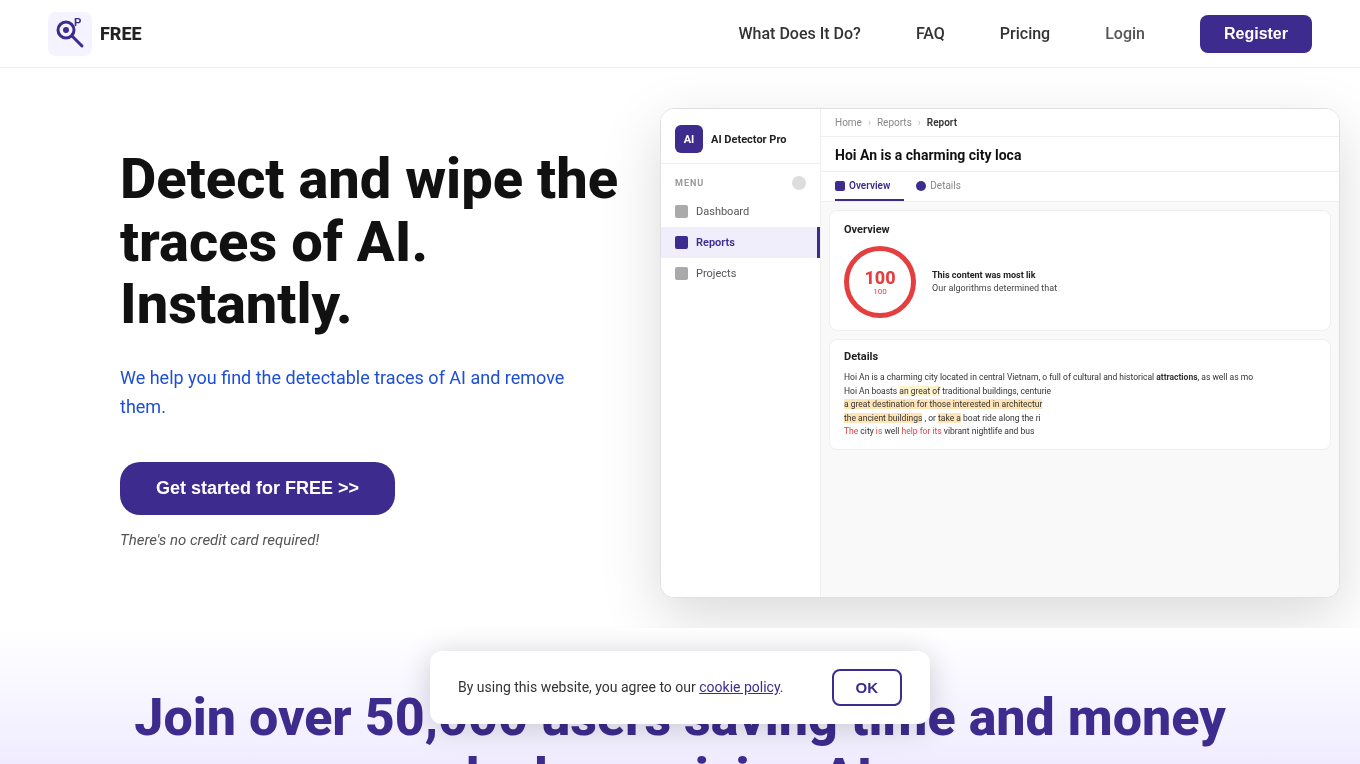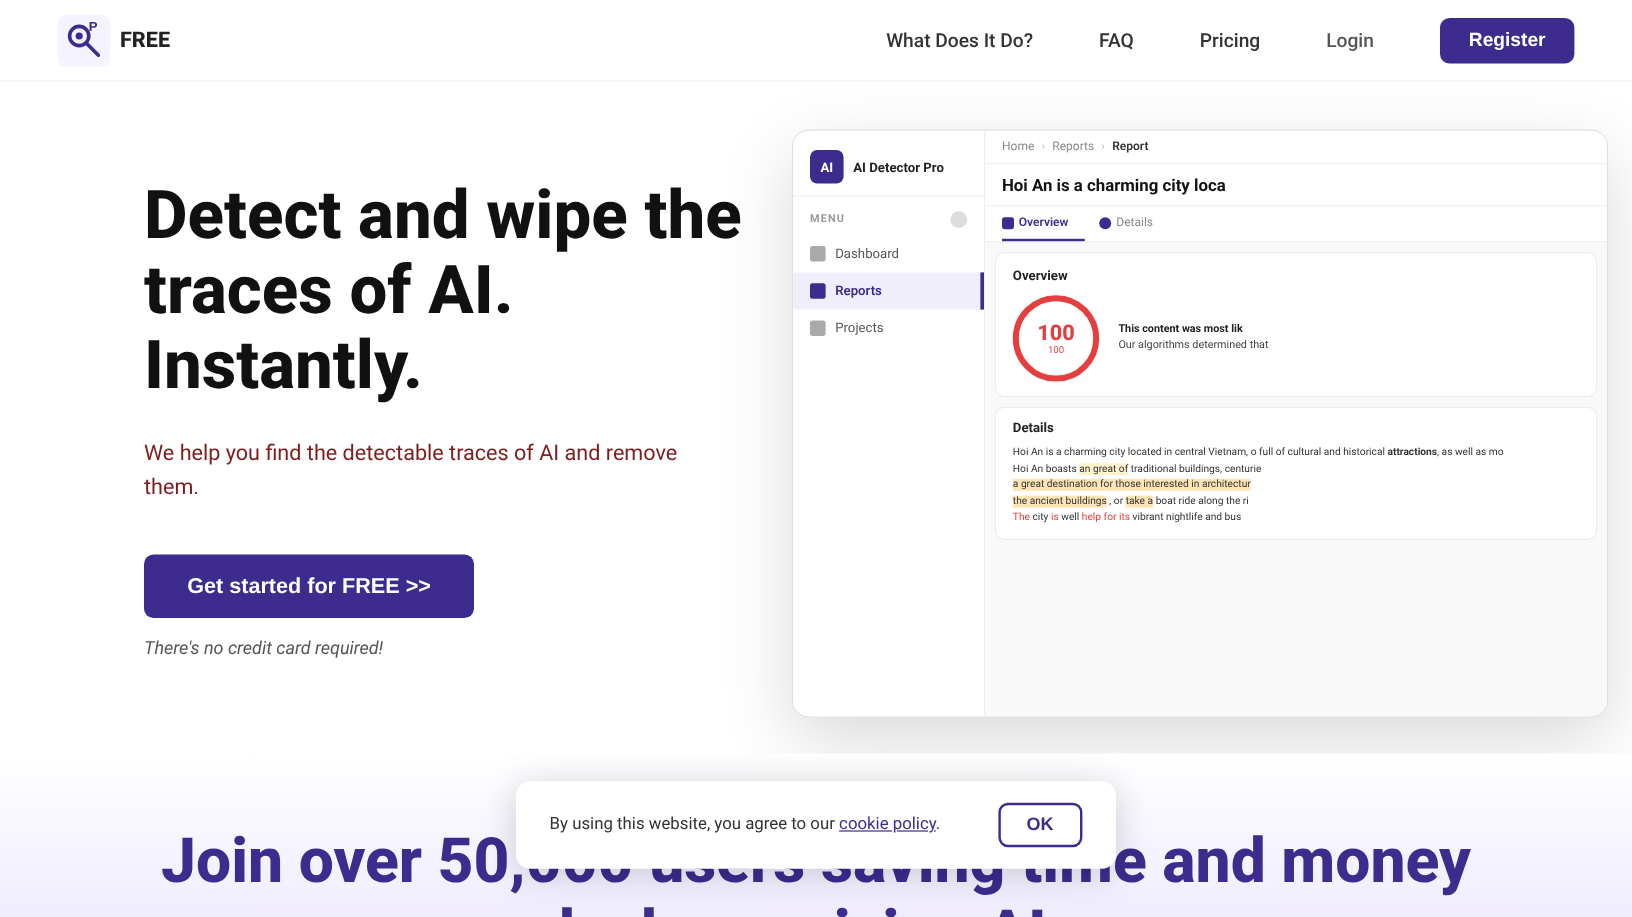--- a/index.html
+++ b/index.html
@@ -72,30 +72,30 @@
     .hero-title {
       font-size: 56px;
       font-weight: 800;
       color: #111;
       line-height: 1.12;
       margin-bottom: 28px;
       max-width: 540px;
     }
     .hero-subtitle {
       font-size: 18px;
-      color: #7f1d1d;
+      color: #1d4ed8;
       line-height: 1.6;
       margin-bottom: 40px;
       max-width: 480px;
     }
     .hero-cta {
       background: #3d2b8e;
       color: #fff;
       border: none;
-      border-radius: 8px;
+      border-radius: 20px;
       padding: 16px 36px;
       font-size: 18px;
       font-weight: 700;
       cursor: pointer;
       margin-bottom: 16px;
       display: block;
     }
     .hero-note {
       font-size: 15px;
       color: #555;

